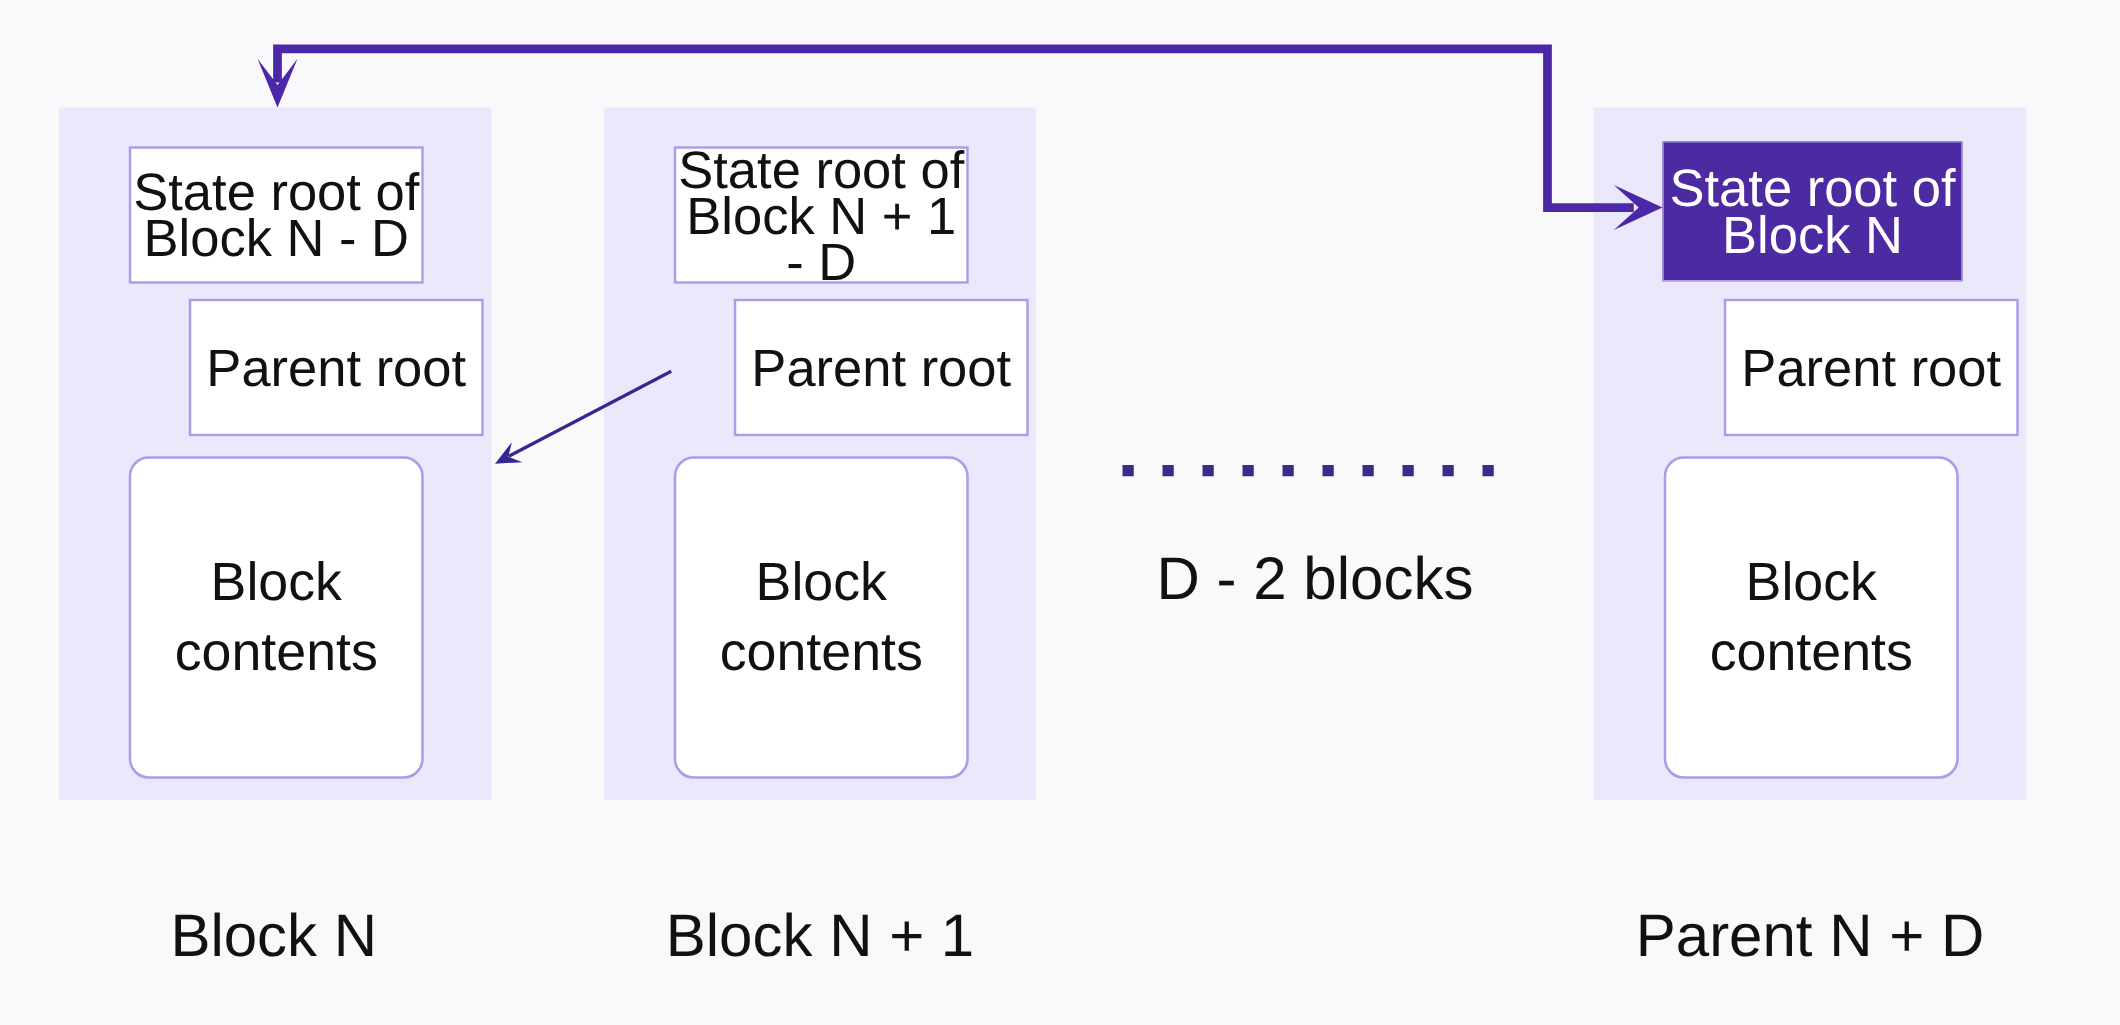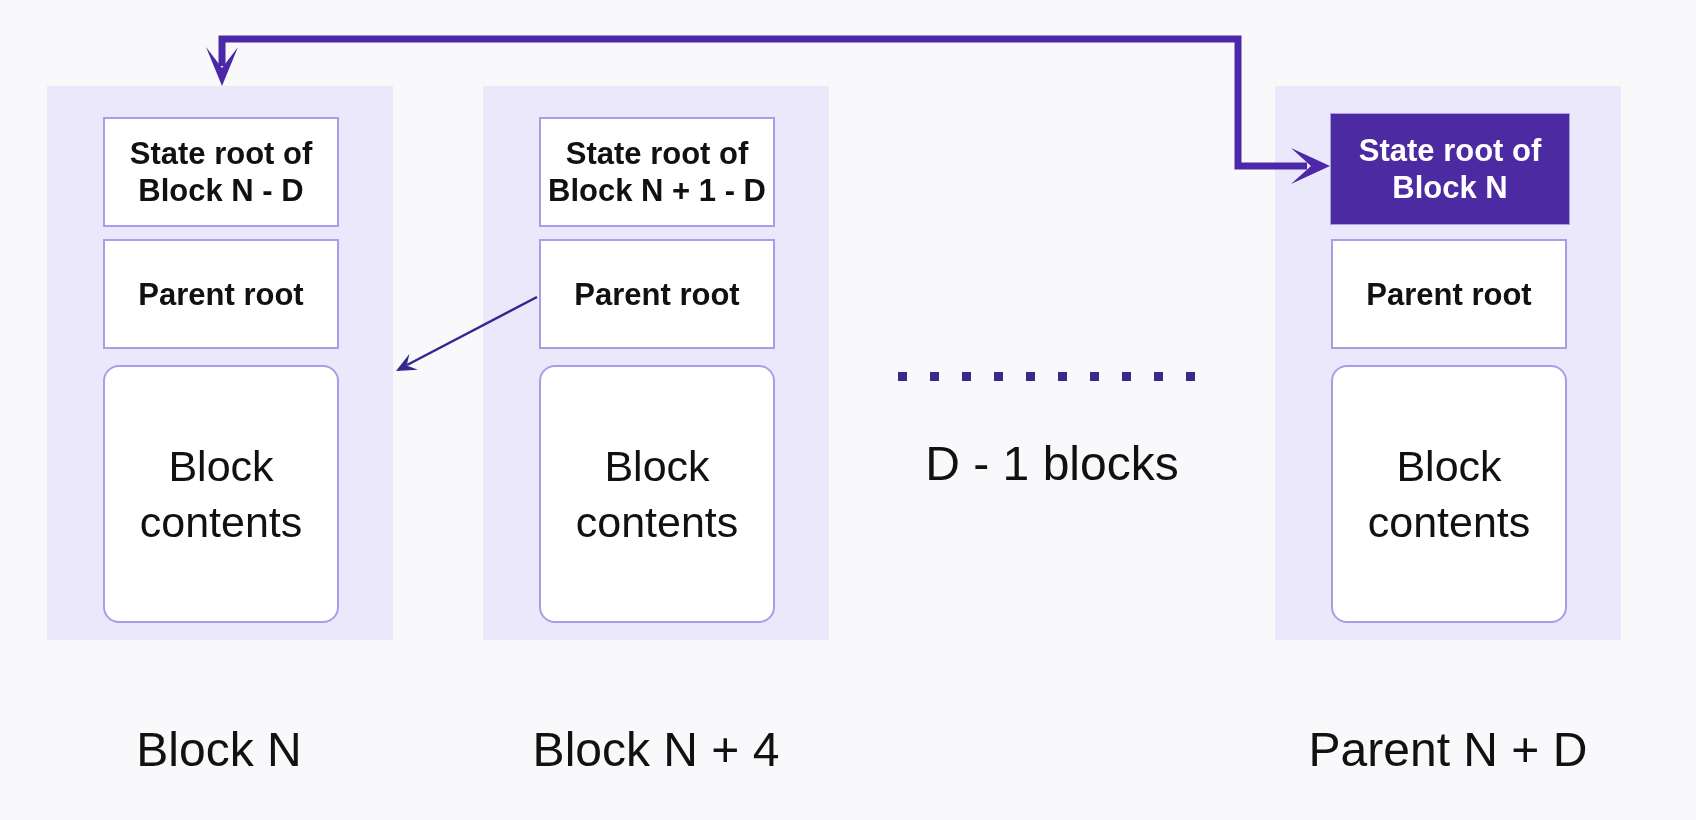--- a/index.html
+++ b/index.html
@@ -26,23 +26,23 @@
     position:absolute;
     left:56px; width:236px;
     background:var(--box-fill,#fff);
     border:2px solid var(--box-border,#ab9ce8);
     box-sizing:border-box;
     display:flex; align-items:center; justify-content:center;
     text-align:center;
     white-space:pre-line;
   }
   .box.row1 { top:31px;  height:110px; }
-  .box.row2 { top:153px; height:110px; }
+  .box.row2 { top:153px; height:110px;margin-left:48px; }
   .box.row3 { top:279px; height:258px;border-radius:16px; }
-  .box-label { font-size:31px; line-height:37px;font-weight:bold; }
+  .box-label { font-size:42px; line-height:37px; }
   .contents-label { font-size:43px; line-height:56px; }
   .box.highlight {
     top:27px; left:55px; width:240px; height:112px;
     background:var(--highlight-fill,#4b2aa2);
     border:1px solid var(--box-border,#ab9ce8);
     color:var(--highlight-text,#fff);
   }
   .block-caption {
     position:absolute;
     top:722px; width:400px;
@@ -123,24 +123,24 @@
       <div class="dot"></div>
       <div class="dot"></div>
       <div class="dot"></div>
       <div class="dot"></div>
       <div class="dot"></div>
       <div class="dot"></div>
       <div class="dot"></div>
       <div class="dot"></div>
     </div>
 
-  <div class="gap-label">D - 1 blocks</div>
+  <div class="gap-label">D - 2 blocks</div>
 
   <div class="block-caption caption-left">Block N</div>
-  <div class="block-caption caption-mid">Block N + 4</div>
+  <div class="block-caption caption-mid">Block N + 1</div>
   <div class="block-caption caption-right">Parent N + D</div>
 
   <svg class="overlay" viewBox="0 0 1696 820">
 
     <g>
       <polyline points="222,66 222,39 1238,39 1238,166 1307,166" fill="none" style="stroke:var(--arrow-thick,#4c28a8)" stroke-width="7" stroke-linejoin="miter"></polyline>
       <polygon points="222,86 206,47 222,68 238,47" style="fill:var(--arrow-thick,#4c28a8)"></polygon>
       <polygon points="1330,166 1291,148 1311,166 1291,184" style="fill:var(--arrow-thick,#4c28a8)"></polygon>
     </g>
 

